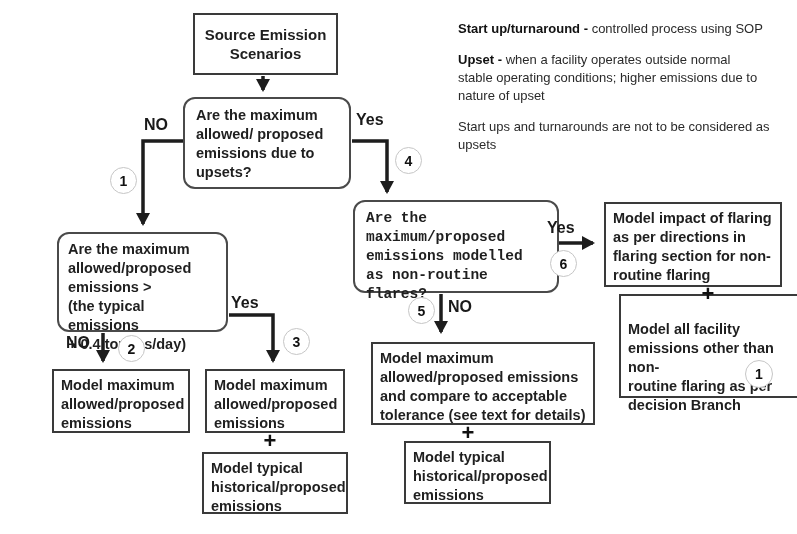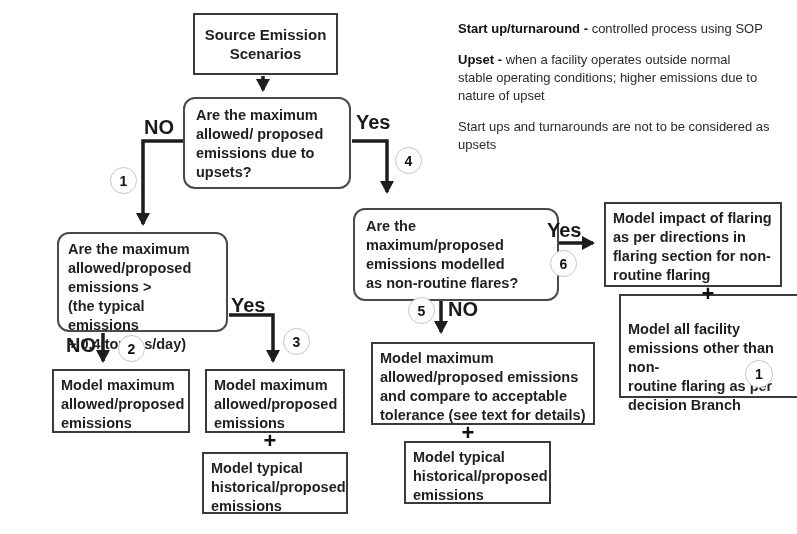--- a/index.html
+++ b/index.html
@@ -41,21 +41,21 @@
   .startbox {
     display: flex;
     align-items: center;
     justify-content: center;
     text-align: center;
     font-size: 15px;
   }
   .edge-label {
     position: absolute;
     font-weight: 700;
-    font-size: 20px;
+    font-size: 16px;
     color: #1a1a1a;
   }
   .circle {
     position: absolute;
     width: 27px;
     height: 27px;
     border: 1.5px solid #c6c6c6;
     border-radius: 50%;
     background: #ffffff;
     display: flex;
@@ -111,21 +111,21 @@
 
   <div class="rbox" style="left:148px; top:97px; width:168px; height:92px;">Are the maximum
 allowed/ proposed
 emissions due to
 upsets?</div>
   <div class="rbox" style="left:22px; top:232px; width:171px; height:100px; padding:6px 9px;">Are the maximum
 allowed/proposed
 emissions &gt;
 (the typical emissions
 + 0.4 tonnes/day)</div>
-  <div class="rbox" style="left:318px; top:208px; width:206px; height:93px;">Are the
+  <div class="rbox" style="left:318px; top:200px; width:206px; height:93px;font-family:Liberation Mono, monospace;">Are the
 maximum/proposed
 emissions modelled
 as non-routine flares?</div>
 
   <div class="box" style="left:17px; top:369px; width:138px; height:64px;">Model maximum
 allowed/proposed
 emissions</div>
   <div class="box" style="left:170px; top:369px; width:140px; height:64px;">Model maximum
 allowed/proposed
 emissions</div>

